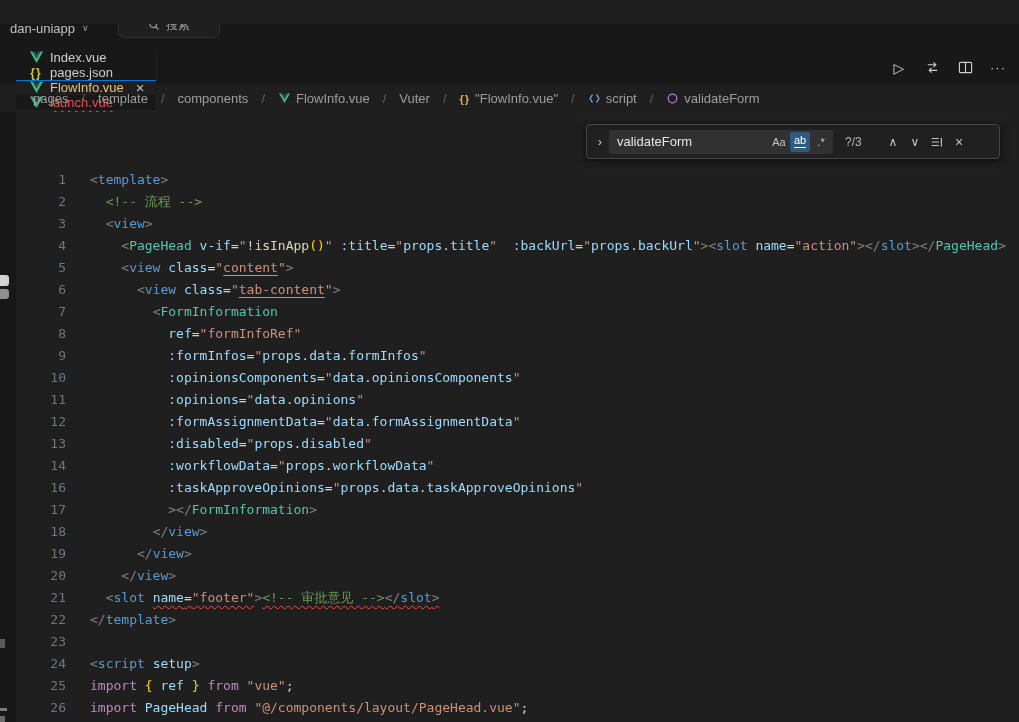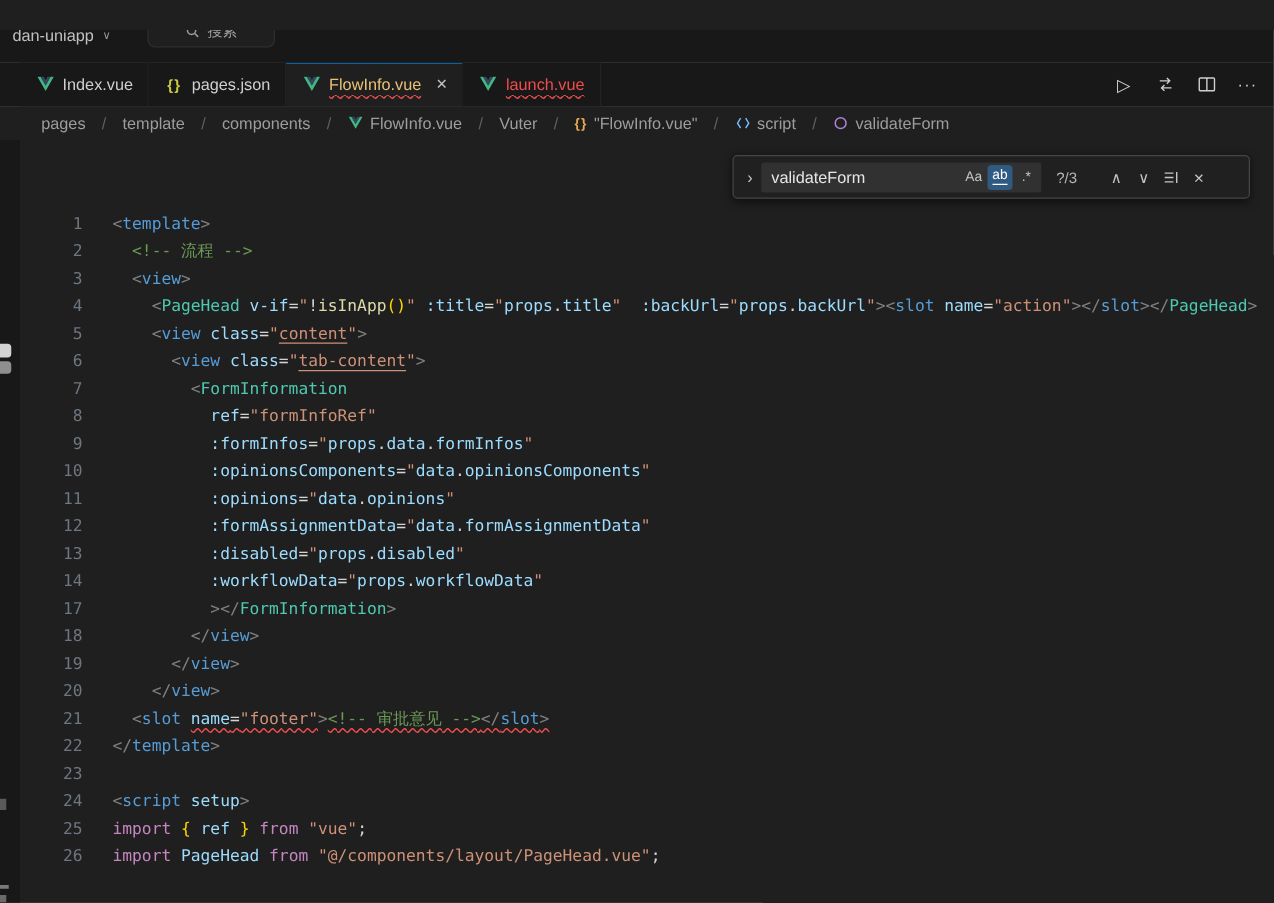--- a/index.html
+++ b/index.html
@@ -12,21 +12,21 @@
   .workspace{position:absolute;left:10px;top:-7px;display:flex;align-items:center;gap:7px;
              color:#c0c0c0;font-size:13px;height:22px;cursor:default;}
   .workspace .chev{font-size:9px;color:#9a9a9a;}
   .search-pill{position:absolute;left:118px;top:-12px;width:100px;height:24px;
                background:#1f1f1f;border:1px solid #2e2e2e;border-radius:6px;
                display:flex;align-items:center;justify-content:center;gap:6px;
                color:#9d9d9d;font-size:12px;}
 
   
   .tabbar{height:35px;background:#181818;display:flex;align-items:stretch;}
-  .tabs{display:flex;margin-left:16px;}
+  .tabs{display:flex;margin-left:16px;flex-direction:column;}
   .tab{display:flex;align-items:center;gap:6px;padding:0 12px;font-size:13px;
        border-right:1px solid #222222;background:#181818;cursor:pointer;white-space:nowrap;}
   .tab.active{background:#1f1f1f;box-shadow:inset 0 1px 0 #0078d4;border-right-color:#1b1b1b;}
   .tab-icon{display:inline-flex;width:16px;justify-content:center;}
   .tab-icon.braces{color:#cbcb41;font-weight:bold;font-size:12px;letter-spacing:1px;}
   .tab-close{margin-left:6px;color:#c5c5c5;font-size:15px;line-height:1;}
   .editor-actions{margin-left:auto;display:flex;align-items:center;gap:15px;padding:0 12px;
                   color:#cfcfcf;}
   .ea-btn{display:flex;align-items:center;justify-content:center;width:18px;height:18px;
           font-size:14px;cursor:pointer;}
@@ -289,20 +289,24 @@
         </div>
         <div class="cl">
           <span class="ln">13</span>
           <span class="lt"><span class="tk-pl">          </span><span class="tk-attr">:disabled</span><span class="tk-pl">=</span><span class="tk-str">"</span><span class="tk-var">props</span><span class="tk-pl">.</span><span class="tk-var">disabled</span><span class="tk-str">"</span></span>
         </div>
         <div class="cl">
           <span class="ln">14</span>
           <span class="lt"><span class="tk-pl">          </span><span class="tk-attr">:workflowData</span><span class="tk-pl">=</span><span class="tk-str">"</span><span class="tk-var">props</span><span class="tk-pl">.</span><span class="tk-var">workflowData</span><span class="tk-str">"</span></span>
         </div>
         <div class="cl">
+          <span class="ln">16</span>
+          <span class="lt"><span class="tk-pl">          </span><span class="tk-attr">:taskApproveOpinions</span><span class="tk-pl">=</span><span class="tk-str">"</span><span class="tk-var">props</span><span class="tk-pl">.</span><span class="tk-var">data</span><span class="tk-pl">.</span><span class="tk-var">taskApproveOpinions</span><span class="tk-str">"</span></span>
+        </div>
+        <div class="cl">
           <span class="ln">17</span>
           <span class="lt"><span class="tk-pl">          </span><span class="tk-p">&gt;&lt;/</span><span class="tk-comp">FormInformation</span><span class="tk-p">&gt;</span></span>
         </div>
         <div class="cl">
           <span class="ln">18</span>
           <span class="lt"><span class="tk-pl">        </span><span class="tk-p">&lt;/</span><span class="tk-tag">view</span><span class="tk-p">&gt;</span></span>
         </div>
         <div class="cl">
           <span class="ln">19</span>
           <span class="lt"><span class="tk-pl">      </span><span class="tk-p">&lt;/</span><span class="tk-tag">view</span><span class="tk-p">&gt;</span></span>

